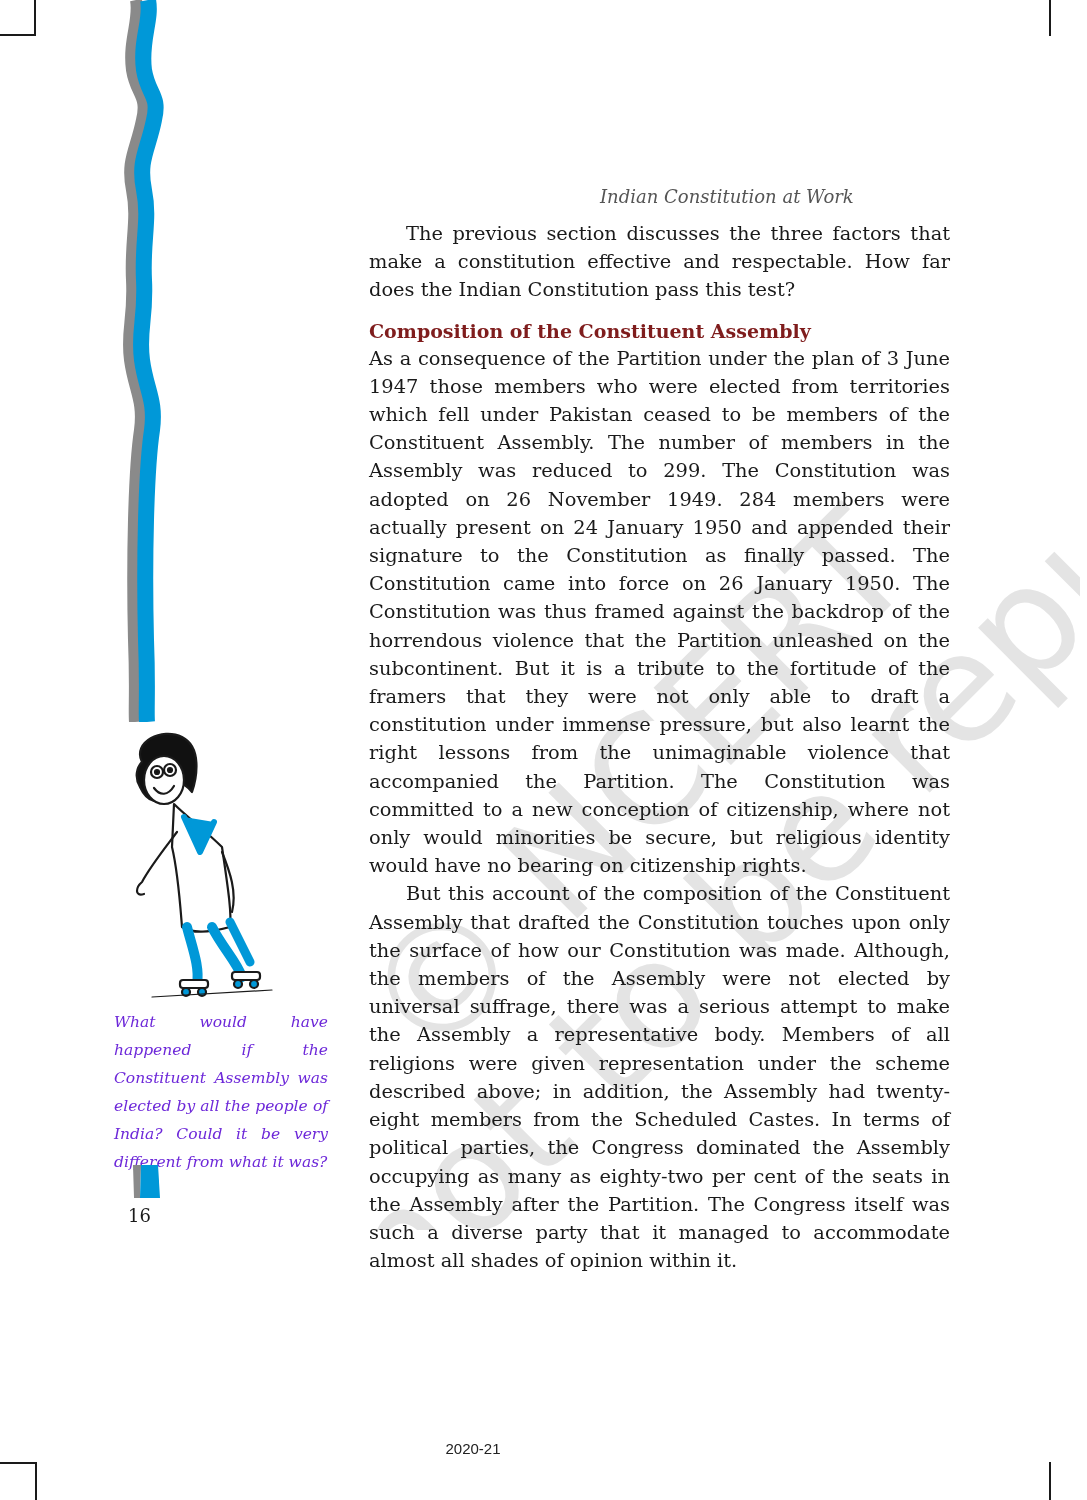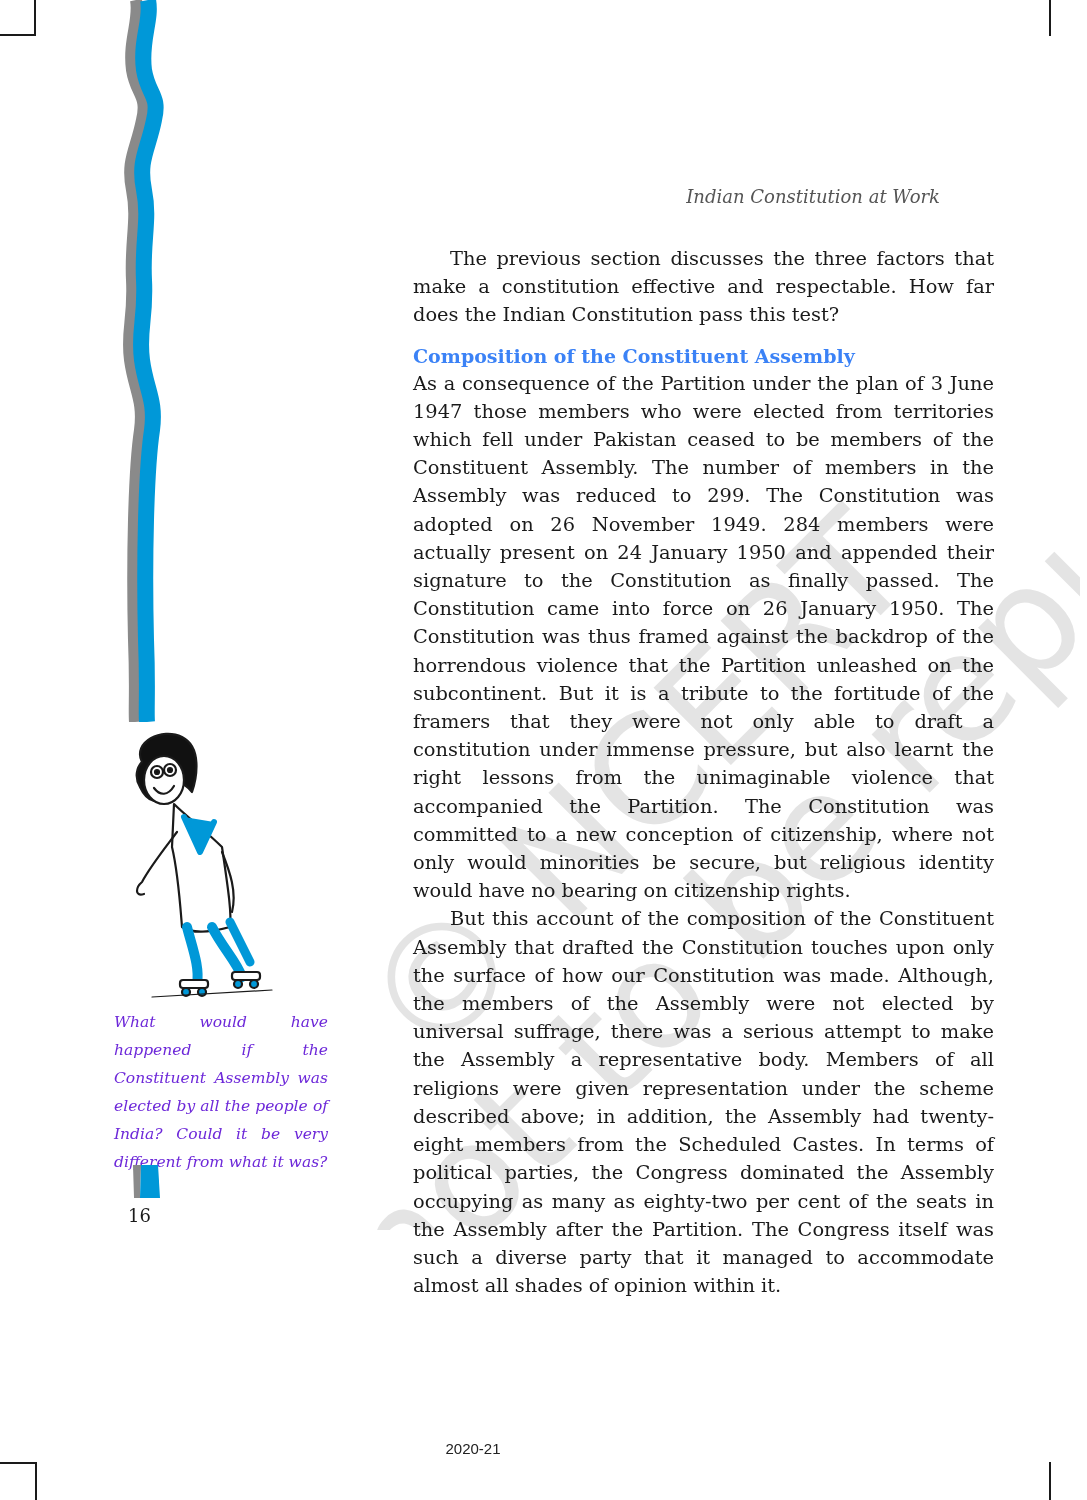--- a/index.html
+++ b/index.html
@@ -4,32 +4,32 @@
 <style>
   html, body { margin: 0; padding: 0; background: #ffffff; }
   body { width: 1087px; height: 1500px; position: relative; overflow: hidden; }
   .crop { position: absolute; background: #1a1a1a; }
   .strip { position: absolute; left: 118px; top: 0; width: 60px; height: 722px; }
   .watermark {
     position: absolute; left: 180px; top: 470px; width: 900px; height: 760px;
     pointer-events: none; z-index: 0;
   }
   .running-head {
-    position: absolute; left: 600px; top: 186px; width: 340px; text-align: right;
+    position: absolute; left: 600px; top: 186px; width: 340px; 
     font-family: "DejaVu Serif", serif; font-style: italic; font-size: 18px; color: #555;
   }
   .body-col {
-    position: absolute; left: 369px; top: 245px; width: 581px; z-index: 1;
-    font-family: "DejaVu Serif", serif; font-size: 19.4px; line-height: 28.2px; color: #1a1a1a; margin-left: 44px;
+    position: absolute; left: 369px; top: 220px; width: 581px; z-index: 1;
+    font-family: "DejaVu Serif", serif; font-size: 19.4px; line-height: 28.2px; color: #1a1a1a;
   }
   .body-col p { margin: 0; text-align: justify; }
   .body-col p.indent { text-indent: 37px; }
   .section-title {
     margin: 12px 0 0 0; font-family: "DejaVu Serif", serif; font-weight: bold;
-    color: #3b82f6; font-size: 19px; line-height: 28px;
+    color: #7f1d1d; font-size: 19px; line-height: 28px;
   }
   .illustration { position: absolute; left: 112px; top: 722px; width: 170px; height: 282px; }
   .caption {
     position: absolute; left: 114px; top: 1008px; width: 214px;
     font-family: "DejaVu Serif", serif; font-style: italic; font-size: 15.5px; line-height: 28px;
     color: #6d28d9; text-align: justify;
   }
   .page-tab { position: absolute; left: 131px; top: 1165px; width: 30px; height: 33px; }
   .page-number {
     position: absolute; left: 128px; top: 1205px; font-family: "DejaVu Serif", serif;

